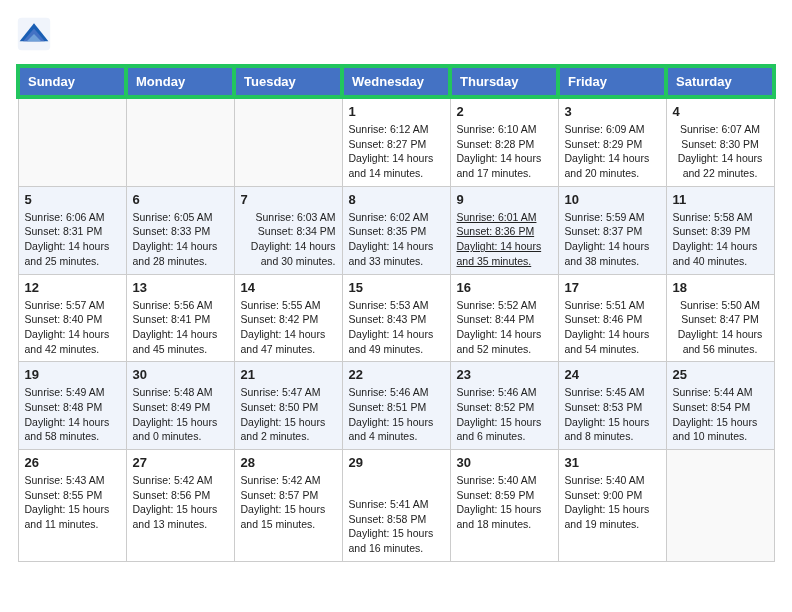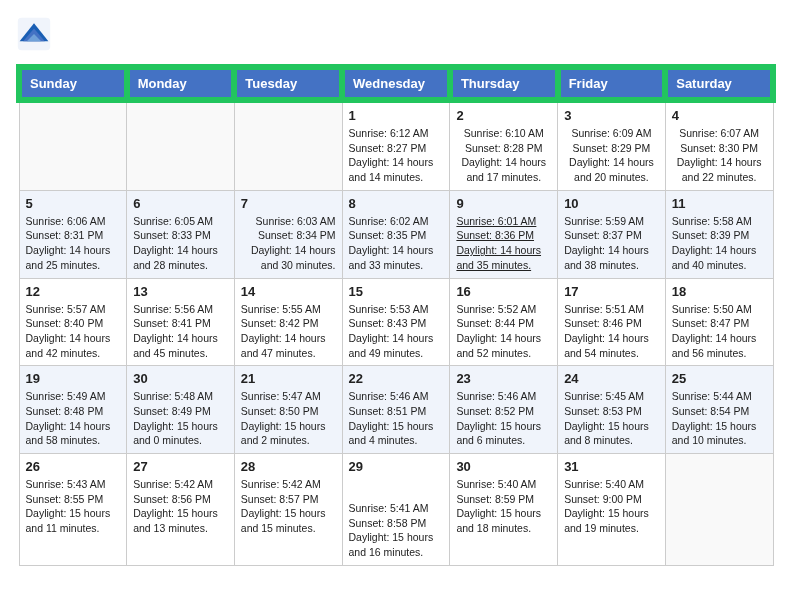--- a/index.html
+++ b/index.html
@@ -45,21 +45,21 @@
       border-collapse: collapse;
       font-size: 11px;
     }
     .calendar th {
       background: #4472c4;
       color: #fff;
       font-weight: bold;
       text-align: left;
       padding: 6px 8px;
       font-size: 13px;
-      border: 6px solid #22c55e;
+      border: 4px solid #22c55e;
     }
     .calendar td {
       border: 1px solid #ccc;
       vertical-align: top;
       padding: 5px 6px;
       width: 108px;
       min-height: 90px;
       background: #fff;
     }
     .calendar tr:nth-child(even) td {
@@ -127,27 +127,27 @@
         <td class="empty-cell"></td>
         <td class="empty-cell"></td>
         <td>
           <div class="day-number">1</div>
           <div class="day-info" style="white-space: pre-line;">Sunrise: 6:12 AM
 Sunset: 8:27 PM
 Daylight: 14 hours and 14 minutes.</div>
         </td>
         <td>
           <div class="day-number">2</div>
-          <div class="day-info" style="white-space: pre-line; text-align: center;">Sunrise: 6:10 AM
+          <div class="day-info" style="white-space: pre-line;">Sunrise: 6:10 AM
 Sunset: 8:28 PM
 Daylight: 14 hours and 17 minutes.</div>
         </td>
         <td>
           <div class="day-number">3</div>
-          <div class="day-info" style="white-space: pre-line; text-align: center;">Sunrise: 6:09 AM
+          <div class="day-info" style="white-space: pre-line;">Sunrise: 6:09 AM
 Sunset: 8:29 PM
 Daylight: 14 hours and 20 minutes.</div>
         </td>
         <td>
           <div class="day-number">4</div>
           <div class="day-info" style="white-space: pre-line; text-align: center;">Sunrise: 6:07 AM
 Sunset: 8:30 PM
 Daylight: 14 hours and 22 minutes.</div>
         </td>
       </tr>
@@ -227,21 +227,21 @@
 Daylight: 14 hours and 52 minutes.</div>
         </td>
         <td>
           <div class="day-number">17</div>
           <div class="day-info" style="white-space: pre-line;">Sunrise: 5:51 AM
 Sunset: 8:46 PM
 Daylight: 14 hours and 54 minutes.</div>
         </td>
         <td>
           <div class="day-number">18</div>
-          <div class="day-info" style="white-space: pre-line;">Sunrise: 5:50 AM
+          <div class="day-info" style="white-space: pre-line; text-align: center;">Sunrise: 5:50 AM
 Sunset: 8:47 PM
 Daylight: 14 hours and 56 minutes.</div>
         </td>
       </tr>
       <tr>
         <td>
           <div class="day-number">19</div>
           <div class="day-info" style="white-space: pre-line;">Sunrise: 5:49 AM
 Sunset: 8:48 PM
 Daylight: 14 hours and 58 minutes.</div>

